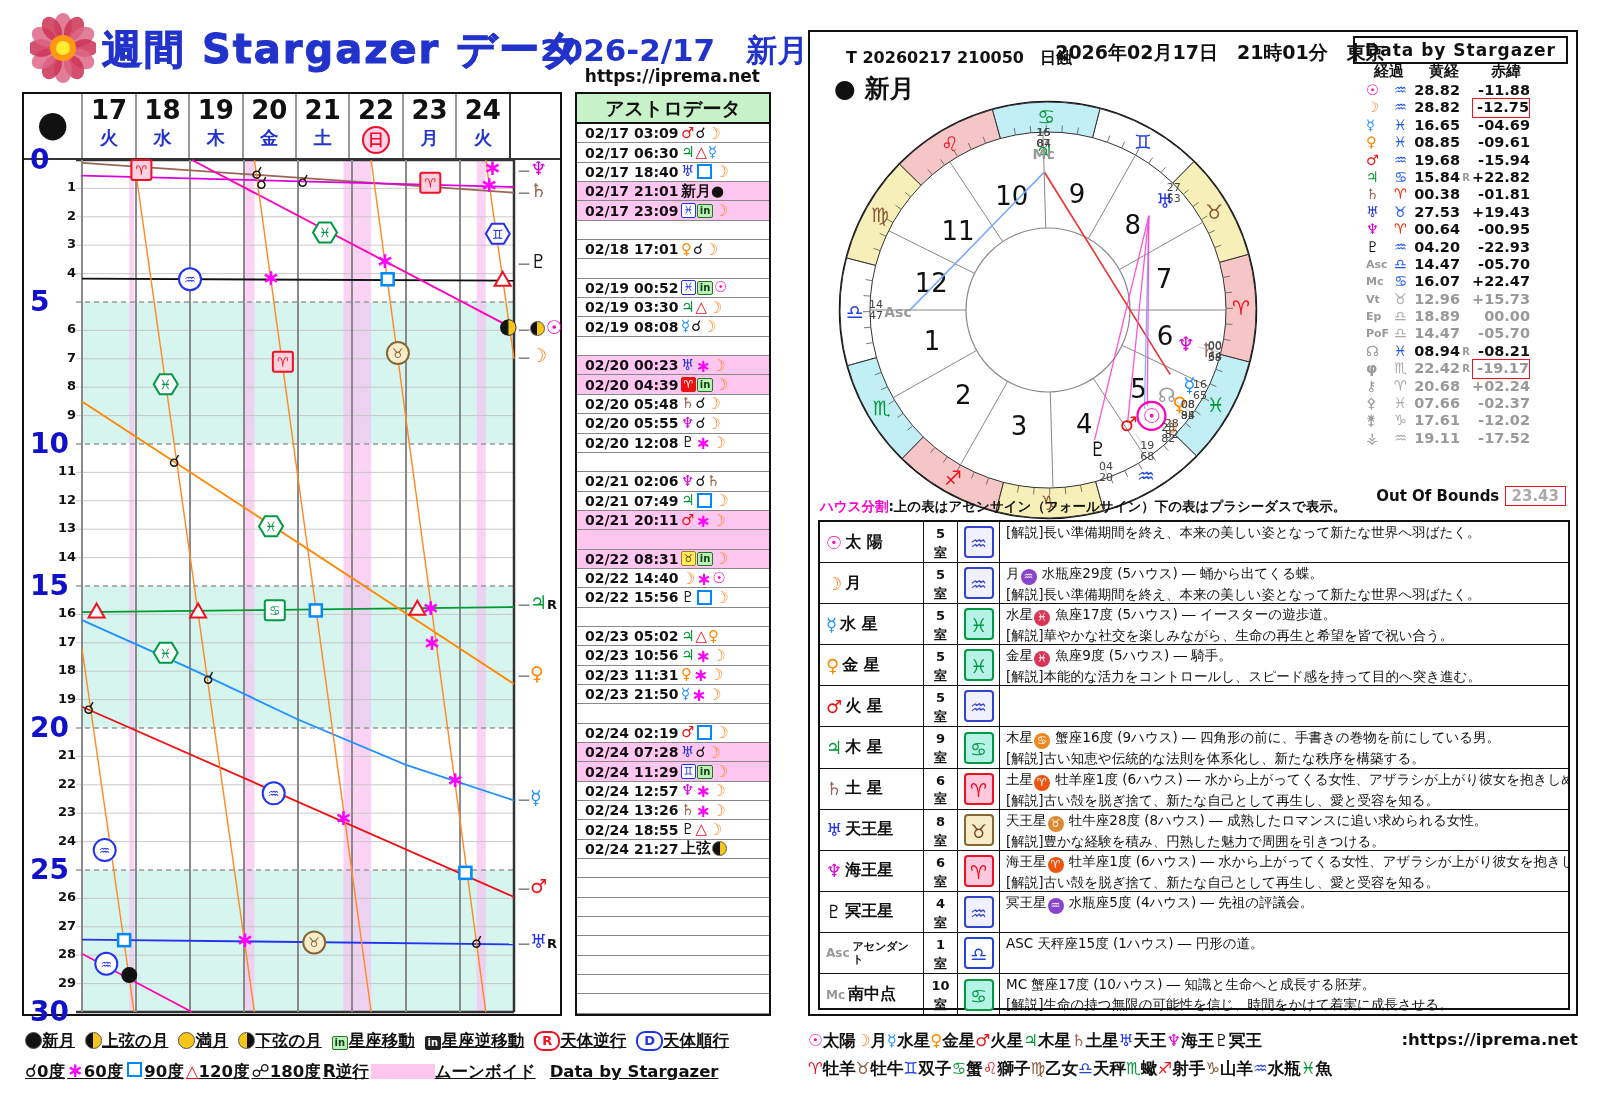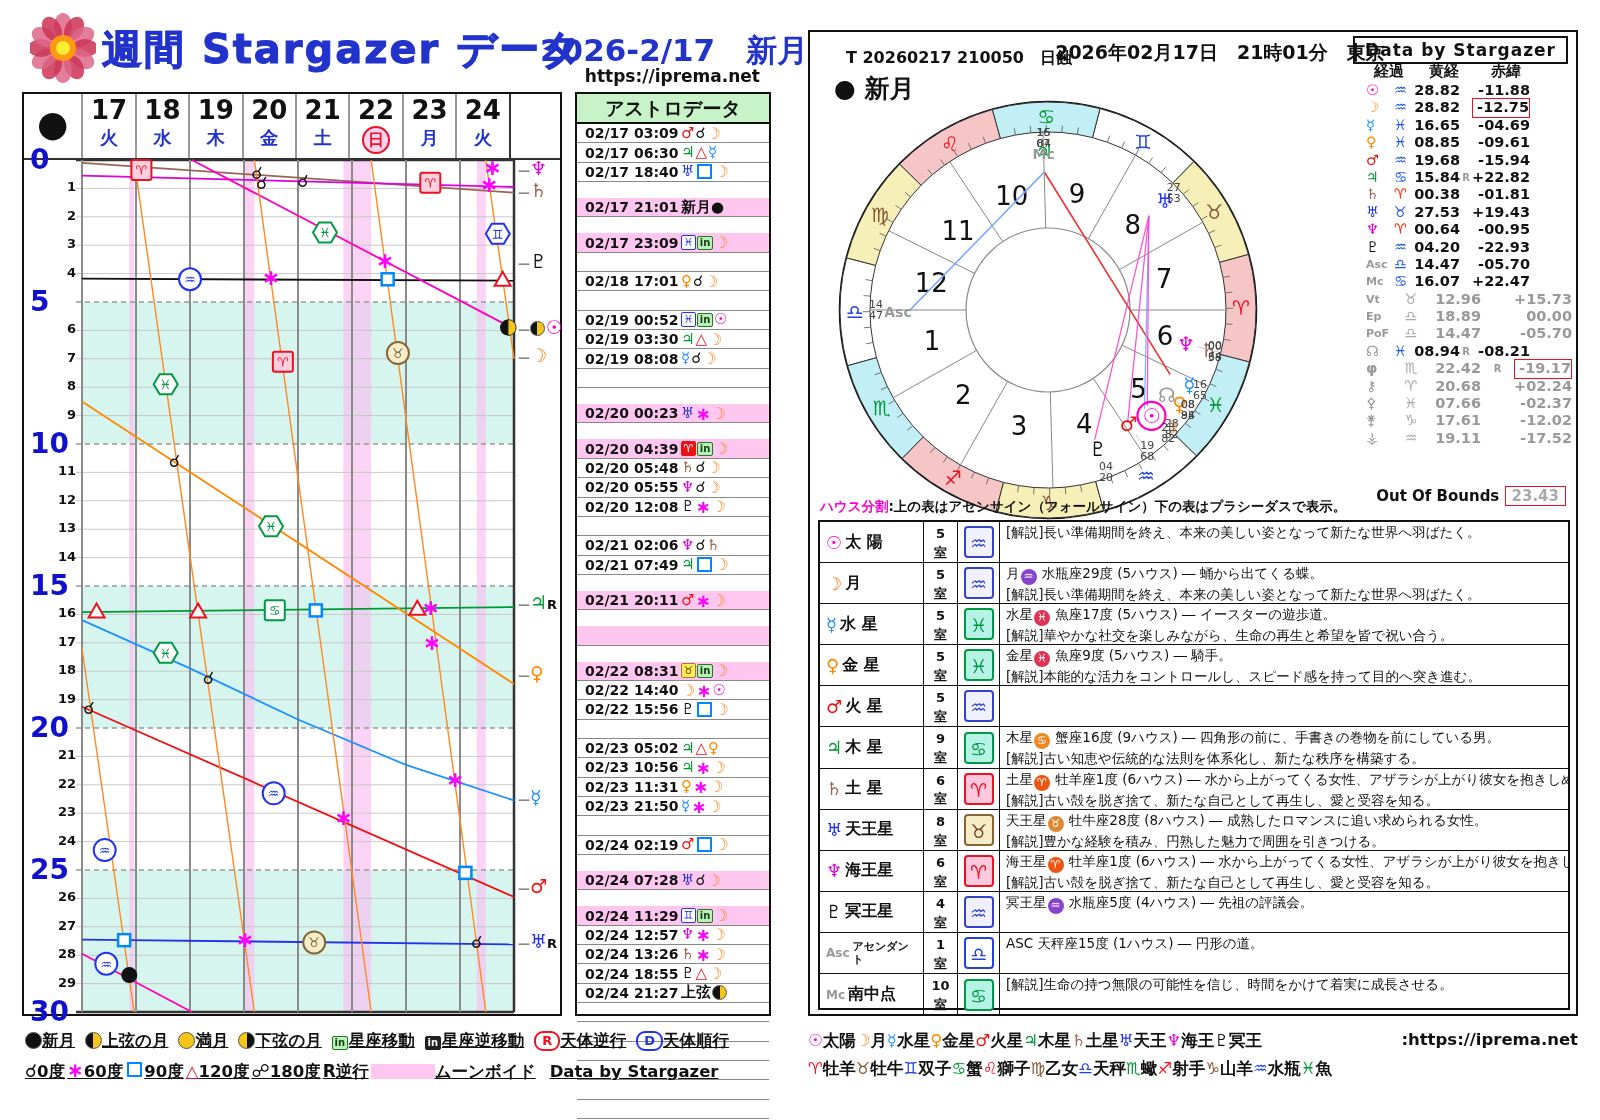--- a/index.html
+++ b/index.html
@@ -26,21 +26,21 @@
   .pl-label{position:absolute;left:494px;font-size:19px;font-weight:bold;white-space:nowrap;}
   .pl-label .retro{color:#111;font-size:13px;font-weight:bold;}
   .halfdot{display:inline-block;width:13px;height:13px;border-radius:50%;border:1px solid #555;
            background:linear-gradient(90deg,#111 50%,#f5c518 50%);vertical-align:middle;margin-right:1px;}
   
   #astro-panel{position:absolute;left:575px;top:92px;width:196px;height:924px;border:2px solid #111;box-sizing:border-box;background:#fff;}
   #astro-title{height:30px;line-height:28px;text-align:center;font-size:19px;font-weight:bold;
                background:#c8f2c8;border-bottom:2px solid #111;box-sizing:border-box;}
   .astro-row{height:19.35px;border-bottom:1px solid #888;box-sizing:border-box;display:flex;align-items:center;
              font-size:14px;font-weight:bold;padding-left:8px;}
-  .astro-row.pink{background:#ffc6f0;margin-top:16px;}
+  .astro-row.pink{background:#ffc6f0;}
   .astro-time{width:96px;letter-spacing:0;}
   .sym{display:inline-block;margin-right:1px;font-size:15px;line-height:15px;}
   .sb{display:inline-block;width:15px;height:15px;font-size:11px;line-height:14px;text-align:center;
       border-radius:2px;font-weight:bold;box-sizing:border-box;margin-right:1px;}
   .inb{display:inline-block;width:16px;height:14px;background:#bbf0bb;border:1px solid #227722;color:#114411;
        font-size:10px;line-height:12px;text-align:center;border-radius:2px;font-weight:bold;margin-right:1px;box-sizing:border-box;}
   .inb.k{background:#222;color:#fff;border-color:#222;}
   .boxsym{display:inline-block;width:11px;height:11px;border:2px solid #0088ff;background:#fff;margin:0 2px;}
   
   #right-panel{position:absolute;left:808px;top:30px;width:770px;height:986px;border:2px solid #111;box-sizing:border-box;background:#fff;}
@@ -52,21 +52,21 @@
   
   #ppos{position:absolute;left:556px;top:30px;width:206px;font-size:14.5px;font-weight:bold;}
   .pp-head{display:flex;margin-bottom:1px;}
   .pp-row{display:flex;height:17.4px;line-height:17.4px;align-items:center;}
   .pp-g{width:28px;}
   .pp-s{width:20px;}
   .pp-lon{width:46px;text-align:right;}
   .pp-r{width:12px;font-size:10px;color:#999;text-align:center;}
   .pp-dec{width:58px;text-align:right;}
   .pp-dec.box{border:1.5px solid #ee1122;box-sizing:border-box;}
-  .gray{color:#999;justify-content:space-between;}
+  .gray{color:#999;}
   #oob{position:absolute;right:10px;top:455px;font-size:15px;font-weight:bold;}
   #oob b{border:1.5px solid #ee1122;color:#aaa;padding:0 6px;font-weight:bold;}
   #house-note{position:absolute;left:10px;top:466px;font-size:13.5px;font-weight:bold;}
   #house-note .mag{color:#ff00cc;}
   
   #interp{position:absolute;left:8px;top:488px;right:6px;bottom:4px;border:2px solid #111;}
   .it-row{display:flex;height:41.1px;border-bottom:1px solid #111;box-sizing:border-box;}
   .it-row:last-child{border-bottom:none;}
   .it-planet{width:104px;border-right:1px solid #111;display:flex;align-items:center;padding-left:6px;box-sizing:border-box;
              font-size:16px;font-weight:bold;gap:3px;}
@@ -1040,20 +1040,21 @@
           <span>南中点</span>
         </div>
         <div class="it-house">
           <div>10</div>
           <div>室</div>
         </div>
         <div class="it-badge">
           <span style="background: rgb(182, 242, 230); border-color: rgb(0, 153, 68); color: rgb(0, 153, 68);">♋</span>
         </div>
         <div class="it-text">
+          <div><span>MC 蟹座17度 (10ハウス) ― 知識と生命へと成長する胚芽。</span></div>
           <div>[解説]生命の持つ無限の可能性を信じ、時間をかけて着実に成長させる。</div>
         </div>
       </div>
     </div>
 </div>
 
 <div class="legend-line" id="lg-l1" style="left:25px;top:1030px;"><span class="lg-item"><span class="mp" style="background:#111"></span>新月</span><span class="lg-item"><span class="mp" style="background:linear-gradient(90deg,#111 50%,#f5c518 50%)"></span>上弦の月</span><span class="lg-item"><span class="mp" style="background:#f5c518"></span>満月</span><span class="lg-item"><span class="mp" style="background:linear-gradient(90deg,#f5c518 50%,#111 50%)"></span>下弦の月</span><span class="lg-item"><span class="inb">in</span>星座移動</span><span class="lg-item"><span class="inb k">in</span>星座逆移動</span><span class="lg-item"><span class="rd" style="color:#ee1122;border-color:#ee1122">R</span>天体逆行</span><span class="lg-item"><span class="rd" style="color:#2233ee;border-color:#2233ee">D</span>天体順行</span></div>
 <div class="legend-line" id="lg-l2" style="left:25px;top:1058px;"><span class="lg-item" style="margin-right: 2px;"><span style="font-size:18px">☌</span>0度</span><span class="lg-item" style="margin-right: 2px;"><span style="color:#ff00ff;font-size:20px">∗</span>60度</span><span class="lg-item" style="margin-right: 2px;"><span class="boxsym"></span>90度</span><span class="lg-item" style="margin-right: 2px;"><span style="color:#ee1122">△</span>120度</span><span class="lg-item" style="margin-right: 2px;"><span style="font-size:18px">☍</span>180度</span><span class="lg-item" style="margin-right: 2px;"><span style="font-size:17px">R</span>逆行</span><span class="lg-item" style="margin-right: 14px;"><span class="pinksw"></span>ムーンボイド</span><span class="lg-item" style="margin-right: 2px;">Data by Stargazer</span></div>
 <div class="legend-line" id="lg-r1" style="left:808px;top:1030px;width:770px;"><span><span style="color:#ff00bb">☉</span>太陽</span><span><span style="color:#ff8822">☽</span>月</span><span><span style="color:#1e90ff">☿</span>水星</span><span><span style="color:#ff8800">♀</span>金星</span><span><span style="color:#ee1111">♂</span>火星</span><span><span style="color:#009933">♃</span>木星</span><span><span style="color:#996655">♄</span>土星</span><span><span style="color:#2233ee">♅</span>天王</span><span><span style="color:#dd00dd">♆</span>海王</span><span><span style="color:#111111">♇</span>冥王</span><span style="float: right;">:https://iprema.net</span></div>
 <div class="legend-line" id="lg-r2" style="left:808px;top:1058px;"><span><span style="color:#ee1122">♈</span>牡羊</span><span><span style="color:#885533">♉</span>牡牛</span><span><span style="color:#2244dd">♊</span>双子</span><span><span style="color:#009933">♋</span>蟹</span><span><span style="color:#ee1122">♌</span>獅子</span><span><span style="color:#885533">♍</span>乙女</span><span><span style="color:#2244dd">♎</span>天秤</span><span><span style="color:#009933">♏</span>蠍</span><span><span style="color:#ee1122">♐</span>射手</span><span><span style="color:#885533">♑</span>山羊</span><span><span style="color:#2244dd">♒</span>水瓶</span><span><span style="color:#009933">♓</span>魚</span></div>

